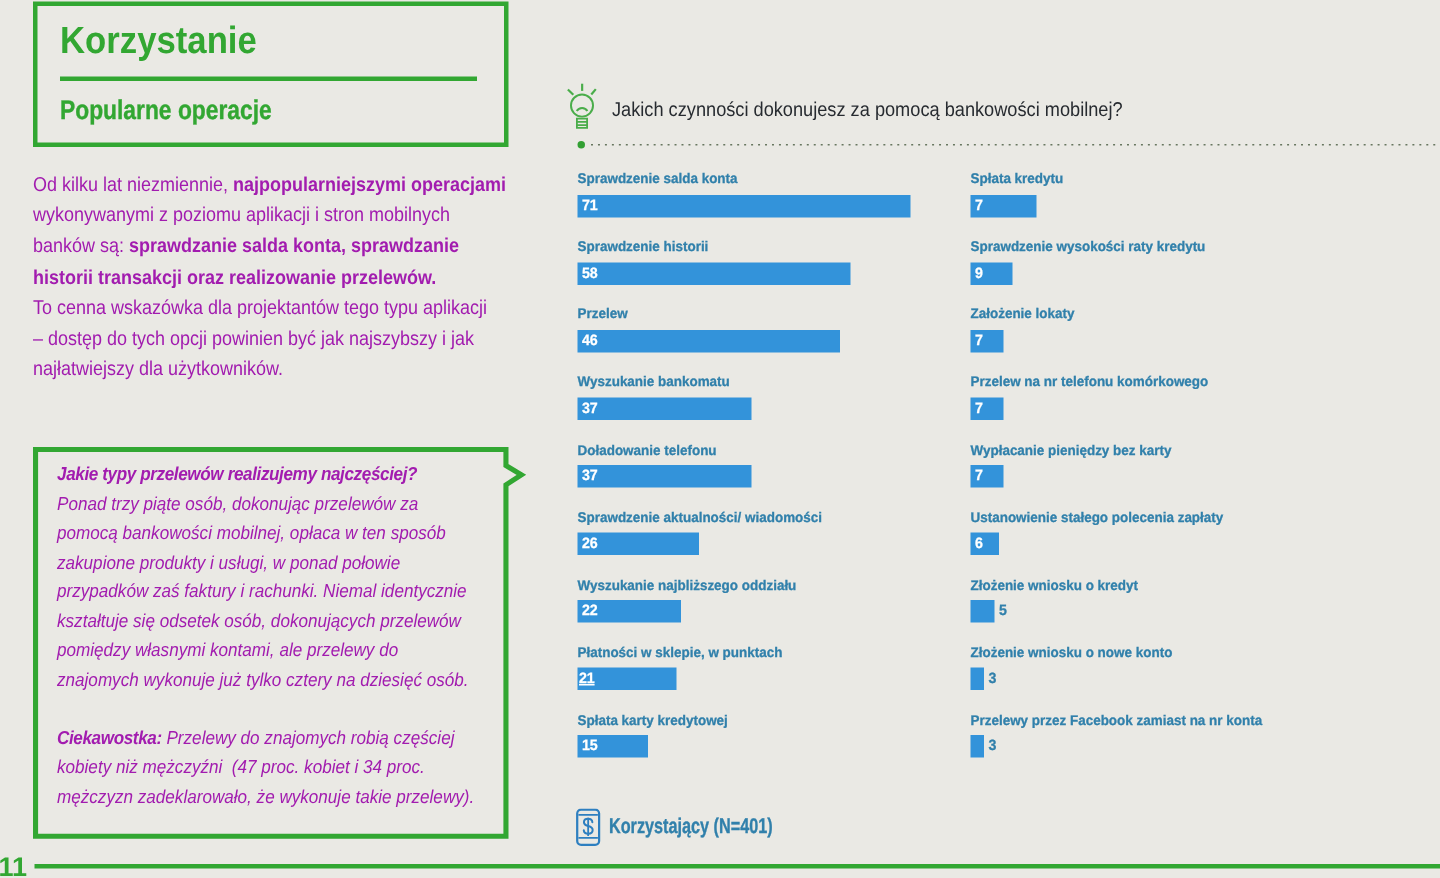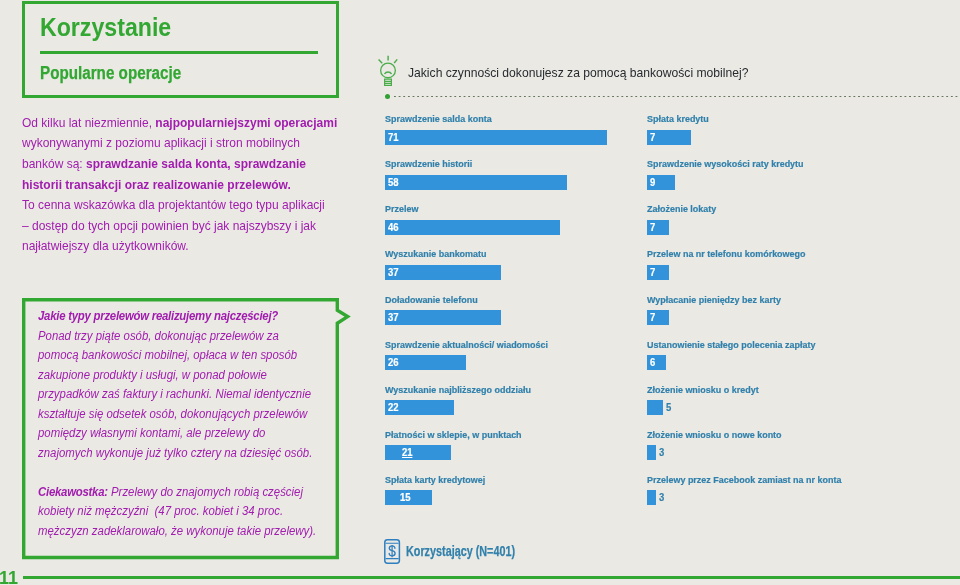--- a/index.html
+++ b/index.html
@@ -144,26 +144,26 @@
         <div class="bar-value" style="left: 2.9px;">26</div>
       </div>
       <div class="bar-row" style="left: 385px; top: 384.58px;">
         <div class="bar-label">Wyszukanie najbliższego oddziału</div>
         <div class="bar" style="width: 69px;"></div>
         <div class="bar-value" style="left: 2.9px;">22</div>
       </div>
       <div class="bar-row" style="left: 385px; top: 429.61px;">
         <div class="bar-label">Płatności w sklepie, w punktach</div>
         <div class="bar" style="width: 66px;"></div>
-        <div class="bar-value" style="left: 17px; text-decoration: underline;">21</div>
+        <div class="bar-value" style="left: 1px; text-decoration: underline;">21</div>
       </div>
       <div class="bar-row" style="left: 385px; top: 474.64px;">
         <div class="bar-label">Spłata karty kredytowej</div>
         <div class="bar" style="width: 47px;"></div>
-        <div class="bar-value" style="left: 2.9px; margin-left: 12px;">15</div>
+        <div class="bar-value" style="left: 2.9px;">15</div>
       </div>
       <div class="bar-row" style="left: 647px; top: 114.4px;">
         <div class="bar-label">Spłata kredytu</div>
         <div class="bar" style="width: 44px;"></div>
         <div class="bar-value" style="left: 2.9px;">7</div>
       </div>
       <div class="bar-row" style="left: 647px; top: 159.43px;">
         <div class="bar-label">Sprawdzenie wysokości raty kredytu</div>
         <div class="bar" style="width: 28px;"></div>
         <div class="bar-value" style="left: 2.9px;">9</div>

